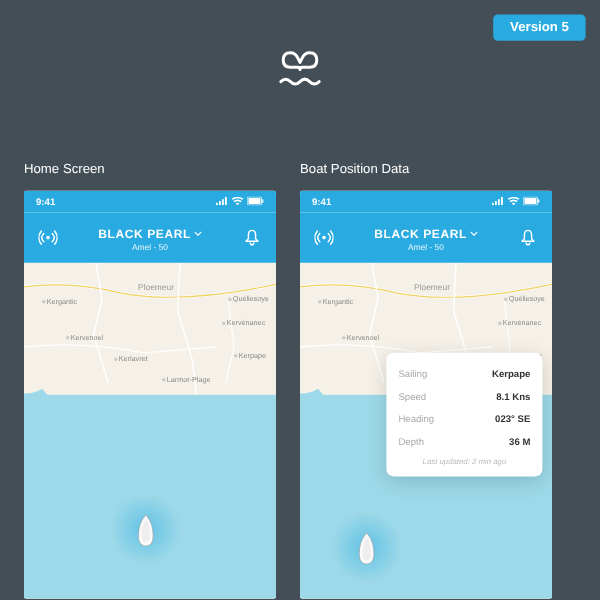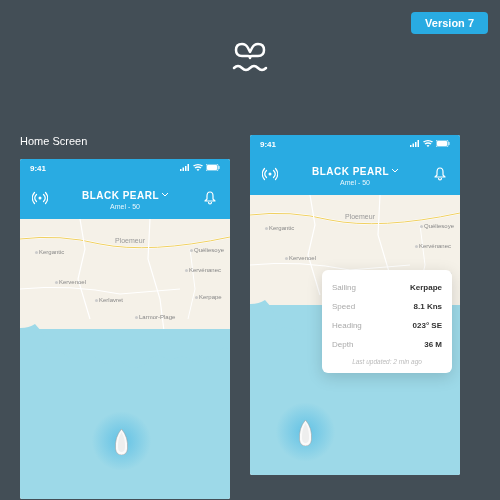--- a/index.html
+++ b/index.html
@@ -180,21 +180,21 @@
       top: 0;
       left: 0;
       width: 100%;
       height: 130px;
       pointer-events: none;
     }
   </style>
 </head>
 <body>
 
-<div class="version-badge">Version 7</div>
+<div class="version-badge">Version 5</div>
 
 <div class="logo">
   <svg width="44" height="36" viewBox="0 0 44 36">
     <path d="M14 4 Q8 4 8 10 Q8 16 14 16 L20 16 Q22 16 22 18 Q22 16 24 16 L30 16 Q36 16 36 10 Q36 4 30 4 Q26 4 24 8 L22 12 L20 8 Q18 4 14 4 Z" fill="none" stroke="white" stroke-width="2.5" stroke-linejoin="round"></path>
     <path d="M6 28 Q10 24 14 28 Q18 32 22 28 Q26 24 30 28 Q34 32 38 28" fill="none" stroke="white" stroke-width="2.5" stroke-linecap="round"></path>
   </svg>
 </div>
 
 <div class="screens">
 
@@ -274,20 +274,21 @@
                 <path d="M7 0 Q0 8 1 20 Q2 26 7 26 Q12 26 13 20 Q14 8 7 0 Z" fill="#fafafa" stroke="#999" stroke-width="0.5"></path>
                 <path d="M7 3 Q3 10 3.5 19 Q4 23 7 23 Q10 23 10.5 19 Q11 10 7 3 Z" fill="#eee"></path>
               </svg>
           </div>
         </div>
       </div>
     </div>
   </div>
 
   <div class="screen-wrapper">
+    <div class="screen-label">Boat Position Data</div>
     <div class="phone">
       <div class="status-bar">
         <div class="status-left">
           <span>9:41</span>
         </div>
         <div class="status-right">
           <span><svg width="10" height="7" viewBox="0 0 10 7">
                 <rect x="0" y="5" width="1.5" height="2" fill="white"></rect>
                 <rect x="2.5" y="3.5" width="1.5" height="3.5" fill="white"></rect>
                 <rect x="5" y="2" width="1.5" height="5" fill="white"></rect>

